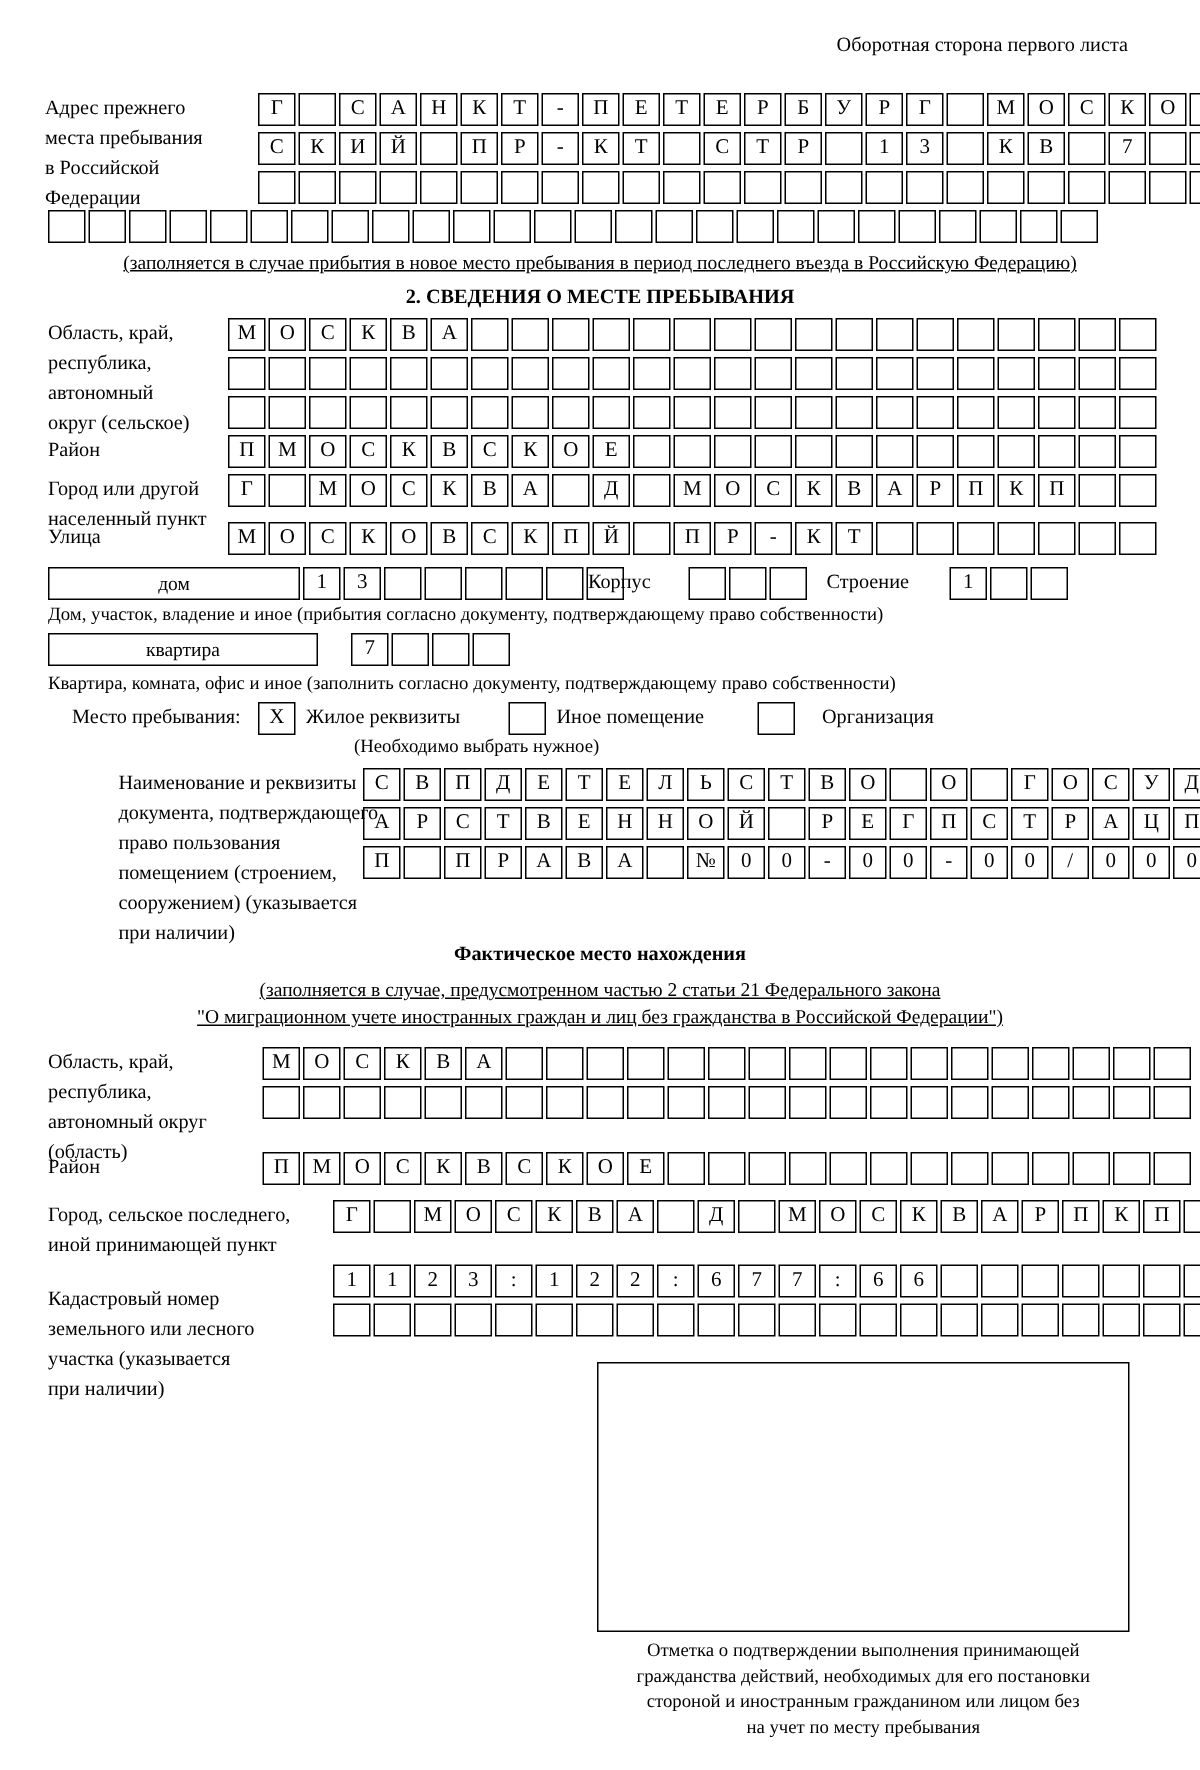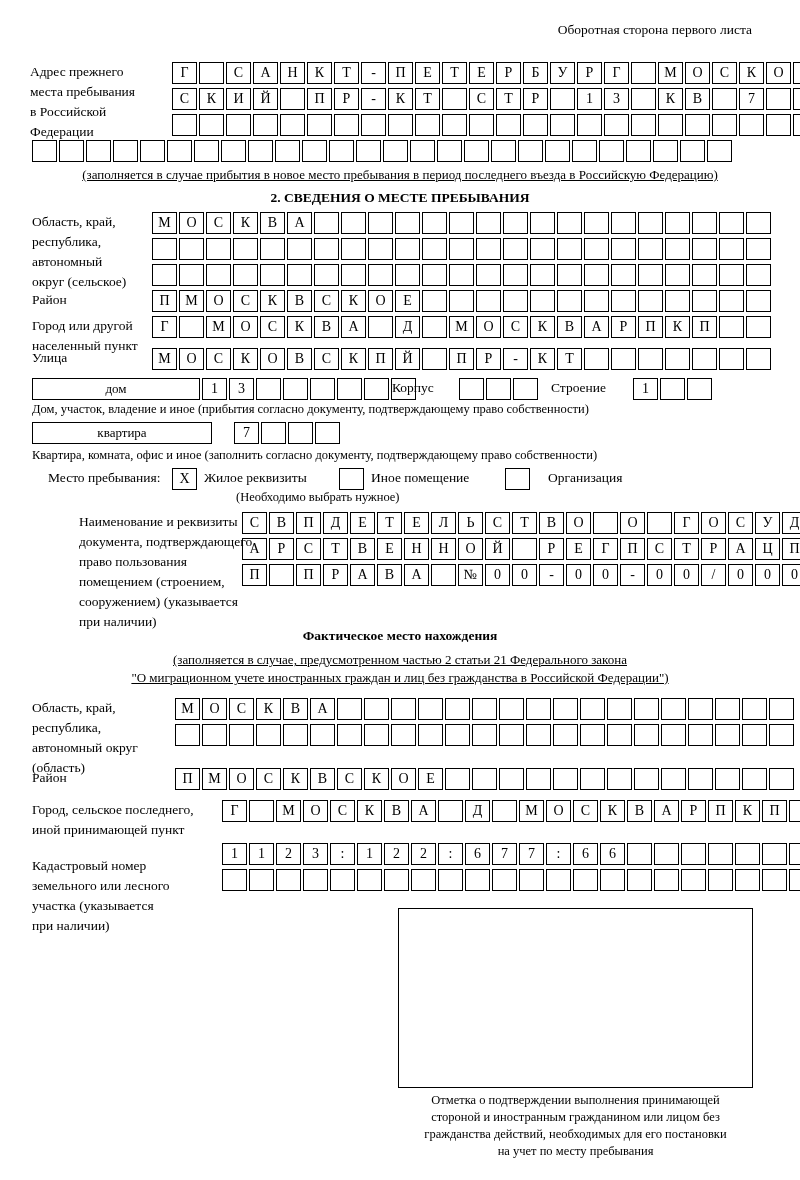--- a/index.html
+++ b/index.html
@@ -659,18 +659,18 @@
       <div class="bx"></div>
       <div class="bx"></div>
       <div class="bx"></div>
       <div class="bx"></div>
       <div class="bx"></div>
     </div>
 
   <div class="abs stamp-box" style="left:398px; top:908px; width:355px; height:180px;"></div>
   <div class="abs" style="left:398px; top:1092px; width:355px;">
     <div class="capt">Отметка о подтверждении выполнения принимающей</div>
+    <div class="capt">гражданства действий, необходимых для его постановки</div>
     <div class="capt">стороной и иностранным гражданином или лицом без</div>
-    <div class="capt">гражданства действий, необходимых для его постановки</div>
     <div class="capt">на учет по месту пребывания</div>
   </div>
 
 </div>
 
 </body></html>

